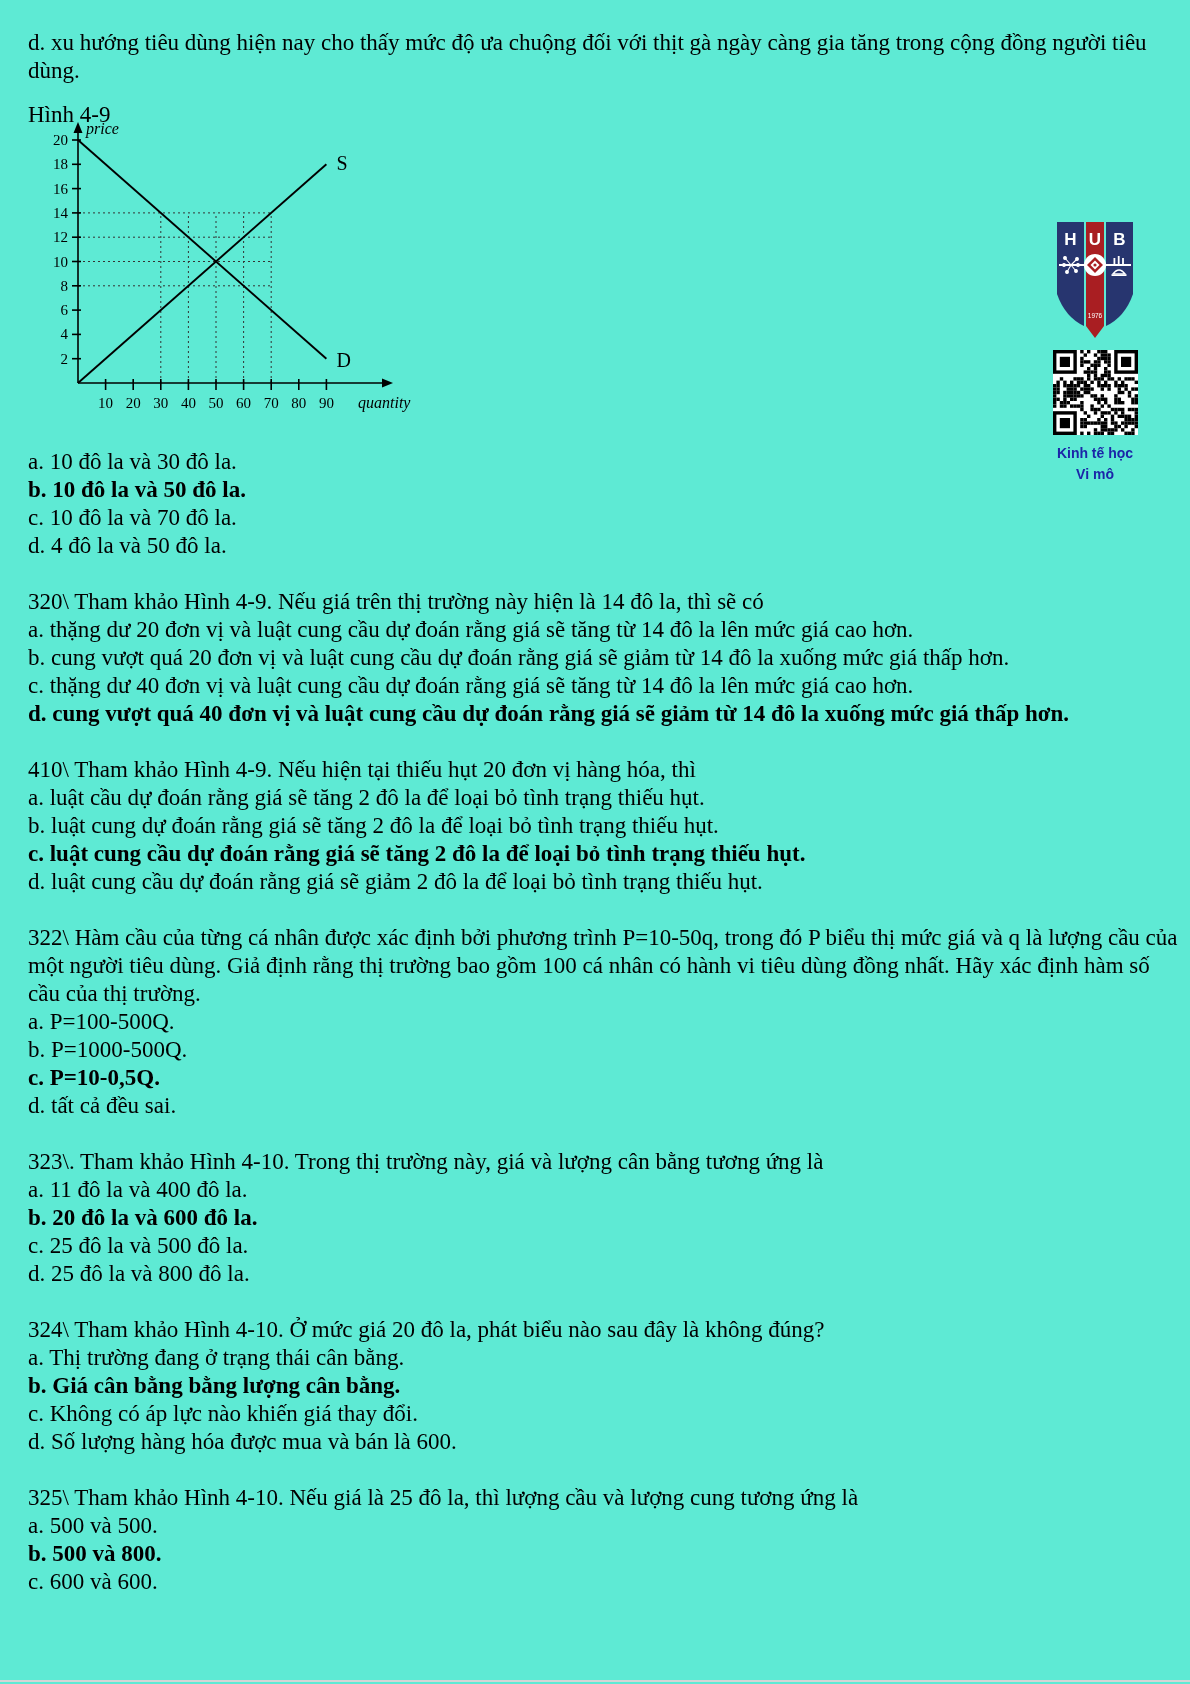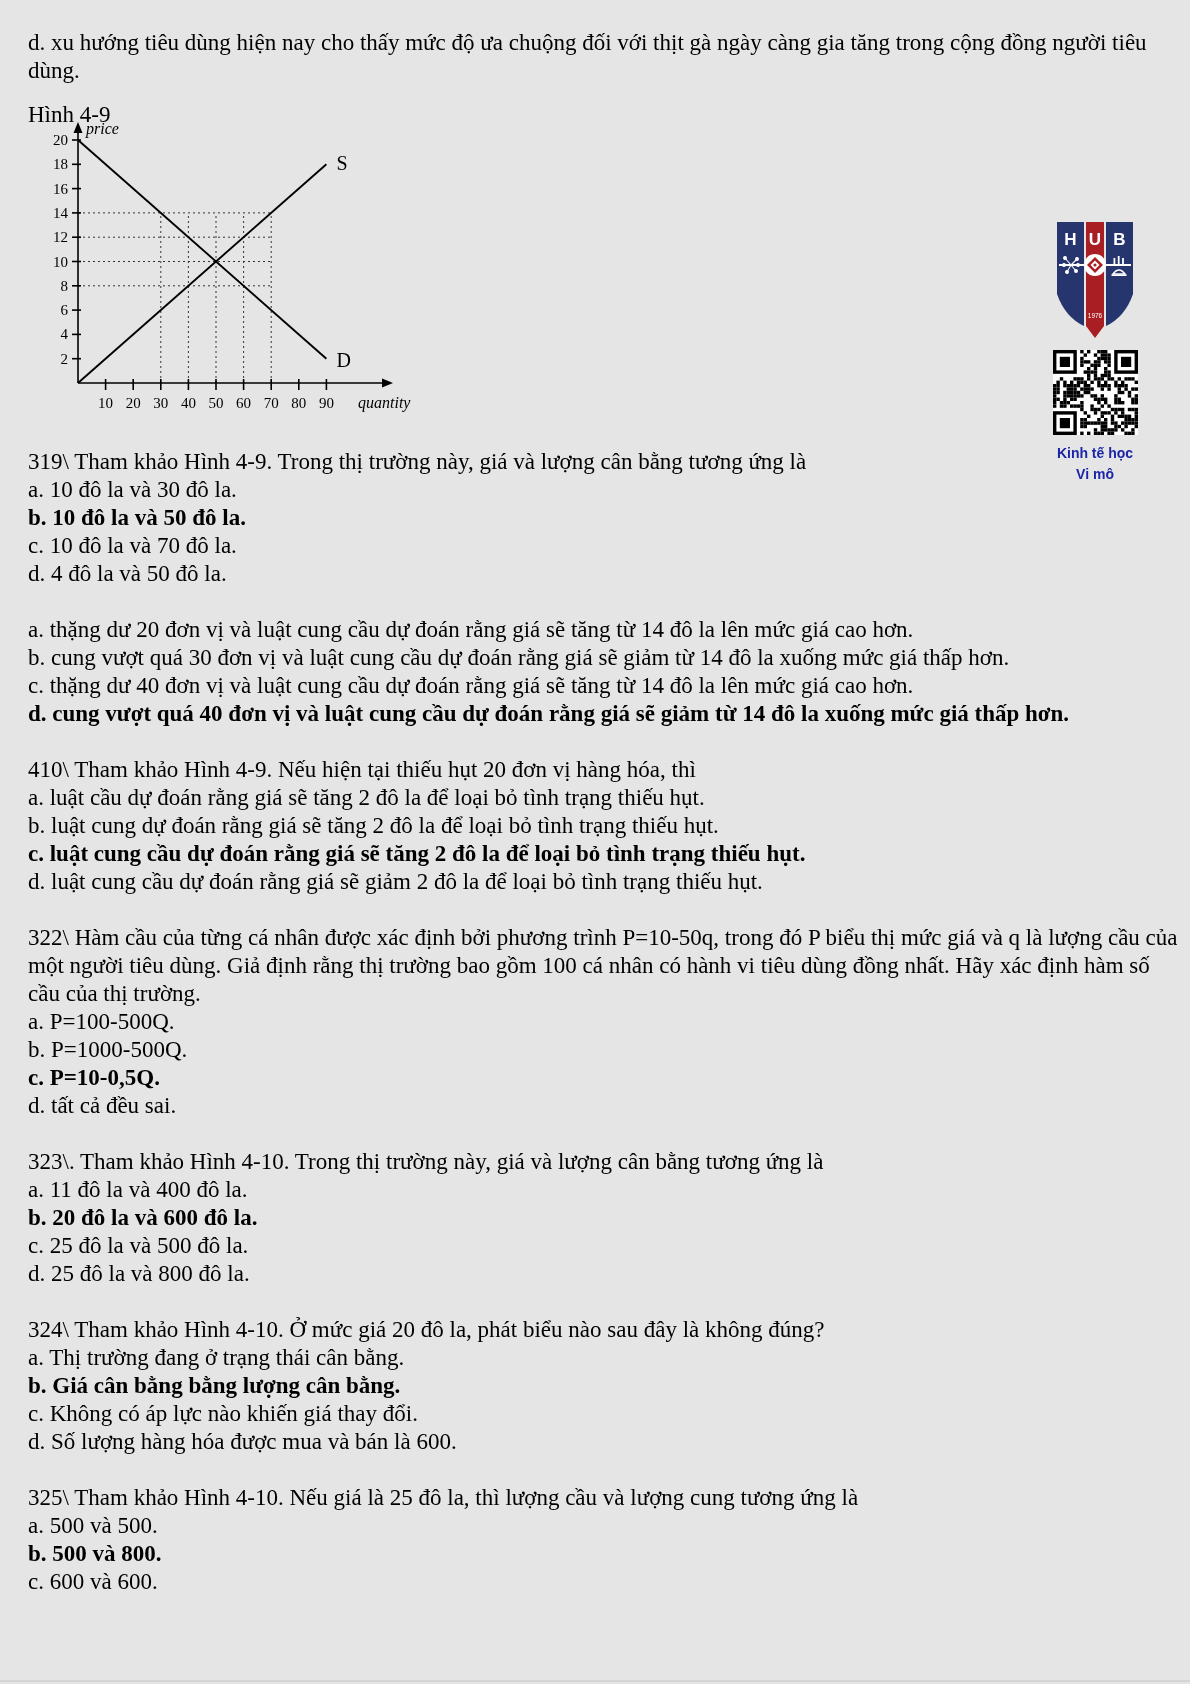--- a/index.html
+++ b/index.html
@@ -1,17 +1,17 @@
 <!DOCTYPE html>
 <html style="--navy: #27356f; --red: #a91e22; --caption: #1b25a8;"><head>
 <meta charset="utf-8">
 <style>
   :root{ --navy:#27356f; --red:#a91e22; --caption:#1b25a8; }
   html,body{margin:0;padding:0;background:#fff;}
-  .page{position:relative;width:1190px;height:1684px;background:#e5e5e5;overflow:hidden;
+  .page{position:relative;width:1190px;height:1684px;background:#5eead4;overflow:hidden;
         font-family:"Liberation Serif",serif;font-size:23px;color:#000;}
   .intro{position:absolute;top:6px;left:28px;width:1150px;line-height:28px;}
   .figure-label{position:absolute;top:78px;left:28px;line-height:28px;}
   .chart-wrap{position:absolute;top:100px;left:48px;}
   .dot{stroke:#333;stroke-width:1;stroke-dasharray:2 3;fill:none;}
   .axis{stroke:#000;stroke-width:1.6;}
   .curve{stroke:#000;stroke-width:1.9;}
   .tick{font:15px "Liberation Serif",serif;fill:#000;}
   .slabel{font:20px "Liberation Serif",serif;fill:#000;}
   .alabel{font:italic 16px "Liberation Serif",serif;fill:#000;}
@@ -385,30 +385,30 @@
         <rect x="3.4" y="64.6" width="17" height="17" fill="#fff"></rect>
         <rect x="6.8" y="68" width="10.2" height="10.2" fill="#000"></rect>
       </svg>
     <p class="caption">Kinh tế học</p>
     <p class="caption">Vi mô</p>
   </div>
 
   <div class="questions">
 
     <div class="q">
-      <p><span>319\</span> <span>Tham khảo Hình 4-9. Trong thị trường này, giá và lượng cân bằng tương ứng là</span></p>
       <p><span>a.</span> <span>10 đô la và 30 đô la.</span></p>
       <p class="bold"><span>b.</span> <span>10 đô la và 50 đô la.</span></p>
       <p><span>c.</span> <span>10 đô la và 70 đô la.</span></p>
       <p><span>d.</span> <span>4 đô la và 50 đô la.</span></p>
     </div>
 
     <div class="q">
+      <p><span>320\</span> <span>Tham khảo Hình 4-9. Nếu giá trên thị trường này hiện là 14 đô la, thì sẽ có</span></p>
       <p><span>a.</span> <span>thặng dư 20 đơn vị và luật cung cầu dự đoán rằng giá sẽ tăng từ 14 đô la lên mức giá cao hơn.</span></p>
-      <p><span>b.</span> <span>cung vượt quá 30 đơn vị và luật cung cầu dự đoán rằng giá sẽ giảm từ 14 đô la xuống mức giá thấp hơn.</span></p>
+      <p><span>b.</span> <span>cung vượt quá 20 đơn vị và luật cung cầu dự đoán rằng giá sẽ giảm từ 14 đô la xuống mức giá thấp hơn.</span></p>
       <p><span>c.</span> <span>thặng dư 40 đơn vị và luật cung cầu dự đoán rằng giá sẽ tăng từ 14 đô la lên mức giá cao hơn.</span></p>
       <p class="bold"><span>d.</span> <span>cung vượt quá 40 đơn vị và luật cung cầu dự đoán rằng giá sẽ giảm từ 14 đô la xuống mức giá thấp hơn.</span></p>
     </div>
 
     <div class="q">
       <p><span>410\</span> <span>Tham khảo Hình 4-9. Nếu hiện tại thiếu hụt 20 đơn vị hàng hóa, thì</span></p>
       <p><span>a.</span> <span>luật cầu dự đoán rằng giá sẽ tăng 2 đô la để loại bỏ tình trạng thiếu hụt.</span></p>
       <p><span>b.</span> <span>luật cung dự đoán rằng giá sẽ tăng 2 đô la để loại bỏ tình trạng thiếu hụt.</span></p>
       <p class="bold"><span>c.</span> <span>luật cung cầu dự đoán rằng giá sẽ tăng 2 đô la để loại bỏ tình trạng thiếu hụt.</span></p>
       <p><span>d.</span> <span>luật cung cầu dự đoán rằng giá sẽ giảm 2 đô la để loại bỏ tình trạng thiếu hụt.</span></p>

